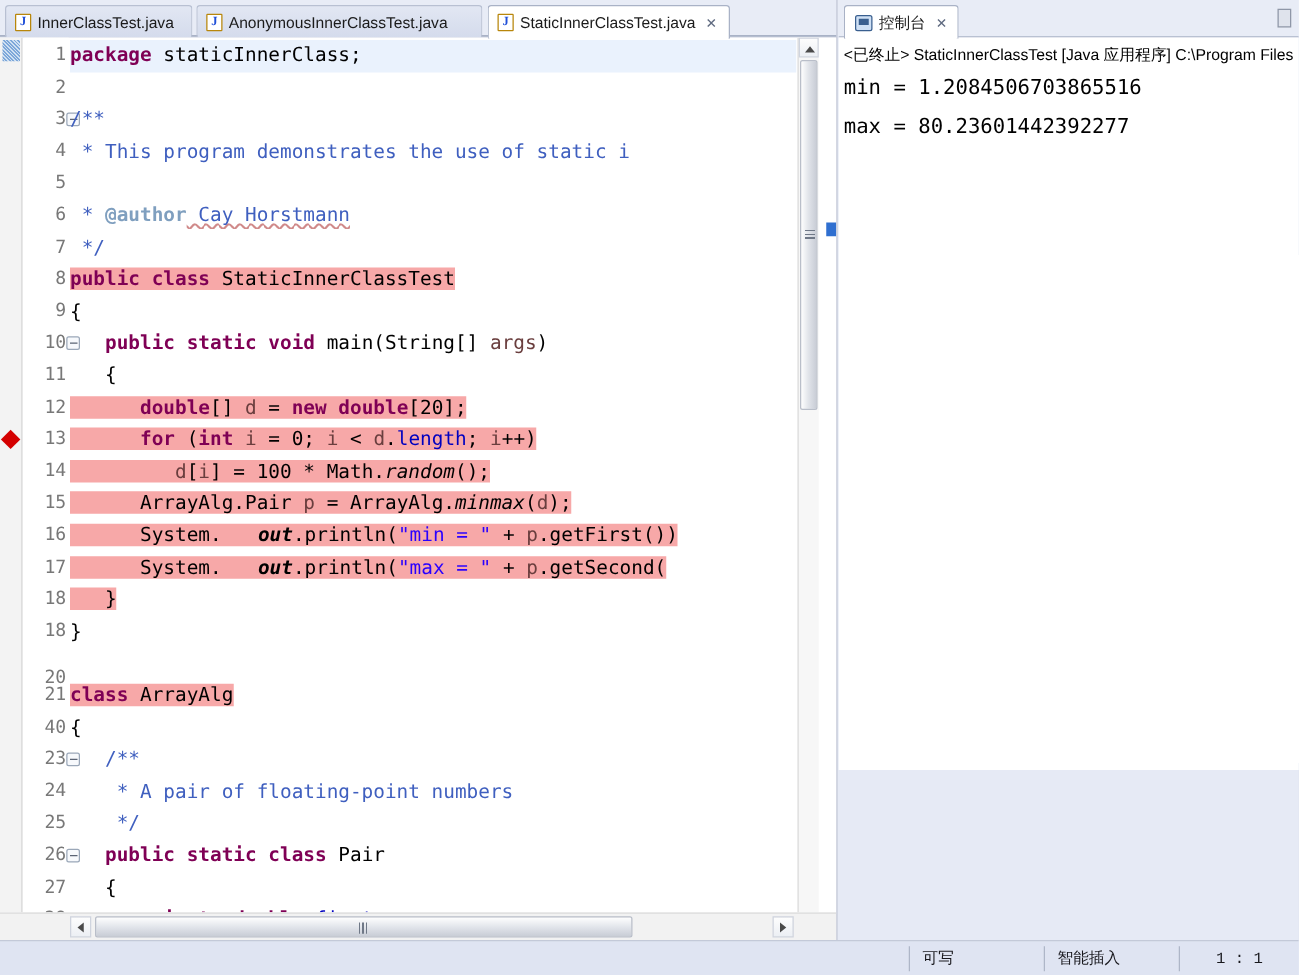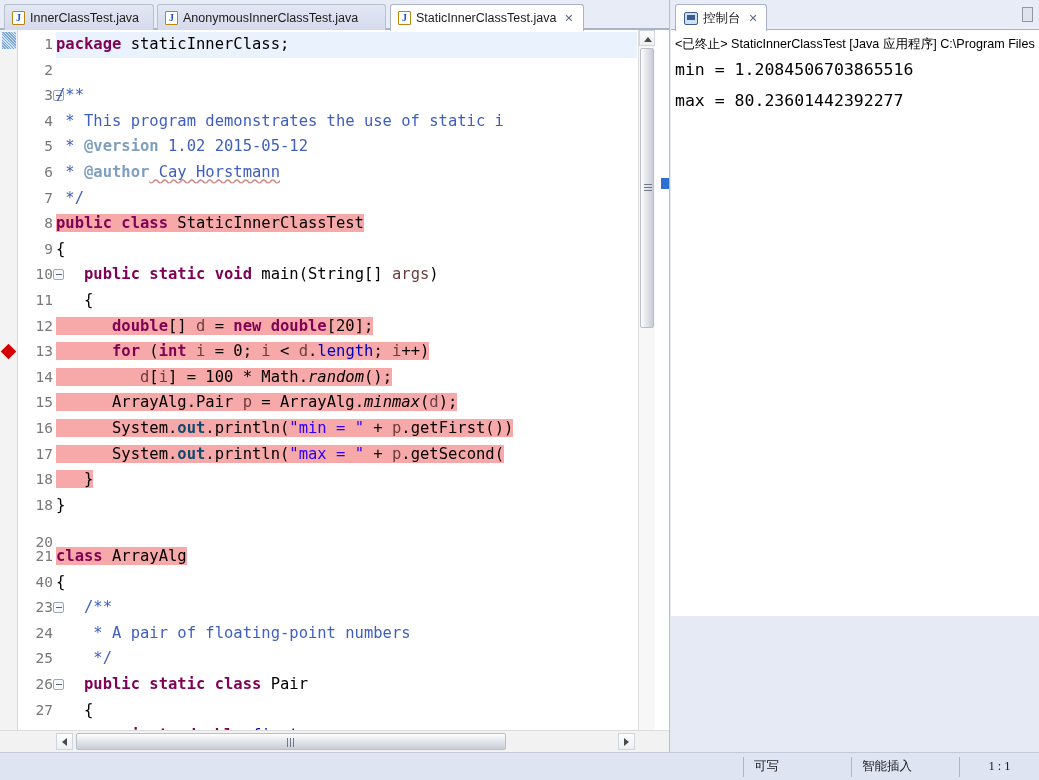--- a/index.html
+++ b/index.html
@@ -99,21 +99,21 @@
   .cl .hl { background: #f7a8a8; }
   .curline {
     position: absolute; left: 56px; right: 32px; height: 25.6px;
     background: #eaf2fd;
   }
   .kw  { color: #7f0055; font-weight: bold; text-align: right; }
   .jdoc{ color: #3f5fbf; }
   .jtag{ color: #7f9fbf; font-weight: bold; }
   .str { color: #2a00ff; }
   .fld { color: #0000c0; }
-  .sfld{ color: #0c4a6e; font-weight: bold; }
+  .sfld{ color: #000000; font-style: italic; font-weight: bold; margin-left: 29px; }
   .mth { color: #000000; font-style: italic; }
   .loc { color: #6a3e3e; }
   .und { text-decoration: underline wavy #d08a8a; text-decoration-skip-ink: none; }
 
   
   #v-scroll {
     position: absolute; right: 14px; top: 0; width: 17px; bottom: 0;
     background: #f7f7f7; border-left: 1px solid #dcdcdc;
   }
   #v-scroll .arrow-up {
@@ -217,22 +217,22 @@
     border-top: 1px solid #c3c9d8;
     display: flex; align-items: center; justify-content: flex-end;
   }
   .stat-cell {
     height: 20px; display: flex; align-items: center;
     padding: 0 10px; font-size: 12.5px; color: #18181d;
     border-left: 1px solid #aeb6c8;
   }
   .stat-cell.writable { width: 108px; }
   .stat-cell.insert   { width: 108px; }
-  .stat-cell.pos      { width: 80px; justify-content: center;
-                        font-family: Liberation Serif, serif; }
+  .stat-cell.pos      { width: 96px; justify-content: center;
+                        font-family: Liberation Mono, monospace; }
 </style>
 </head>
 <body>
 
 <div id="app">
 
   <div id="editor-pane">
 
     <div class="tabbar">
       <div class="tabbar-underline"></div>
@@ -289,21 +289,20 @@
           <div class="ln" style="top: 616.4px;">25</div>
           <div class="ln" style="top: 642px;">26<span class="fold"></span></div>
           <div class="ln" style="top: 667.6px;">27</div>
           <div class="ln" style="top: 693.2px;">28</div>
         </div>
       <div id="code-lines">
           <div class="cl" style="top: 2px;"><span class="kw">package</span> staticInnerClass;</div>
           <div class="cl" style="top: 27.6px;"></div>
           <div class="cl" style="top: 53.2px;"><span class="jdoc">/**</span></div>
           <div class="cl" style="top: 78.8px;"><span class="jdoc"> * This program demonstrates the use of static i</span></div>
-          <div class="cl" style="top: 104.4px;"><span class="jdoc"> * </span><span class="jtag">@version</span><span class="jdoc"> 1.02 2015-05-12</span></div>
           <div class="cl" style="top: 130px;"><span class="jdoc"> * </span><span class="jtag">@author</span><span class="jdoc und"> Cay Horstmann</span></div>
           <div class="cl" style="top: 155.6px;"><span class="jdoc"> */</span></div>
           <div class="cl" style="top: 181.2px;"><span class="hl"><span class="kw">public class</span> StaticInnerClassTest</span></div>
           <div class="cl" style="top: 206.8px;">{</div>
           <div class="cl" style="top: 232.4px;">   <span class="kw">public static void</span> main(String[] <span class="loc">args</span>)</div>
           <div class="cl" style="top: 258px;">   {</div>
           <div class="cl" style="top: 283.6px;"><span class="hl">      <span class="kw">double</span>[] <span class="loc">d</span> = <span class="kw">new</span> <span class="kw">double</span>[20];</span></div>
           <div class="cl" style="top: 309.2px;"><span class="hl">      <span class="kw">for</span> (<span class="kw">int</span> <span class="loc">i</span> = 0; <span class="loc">i</span> &lt; <span class="loc">d</span>.<span class="fld">length</span>; <span class="loc">i</span>++)</span></div>
           <div class="cl" style="top: 334.8px;"><span class="hl">         <span class="loc">d</span>[<span class="loc">i</span>] = 100 * Math.<span class="mth">random</span>();</span></div>
           <div class="cl" style="top: 360.4px;"><span class="hl">      ArrayAlg.Pair <span class="loc">p</span> = ArrayAlg.<span class="mth">minmax</span>(<span class="loc">d</span>);</span></div>

